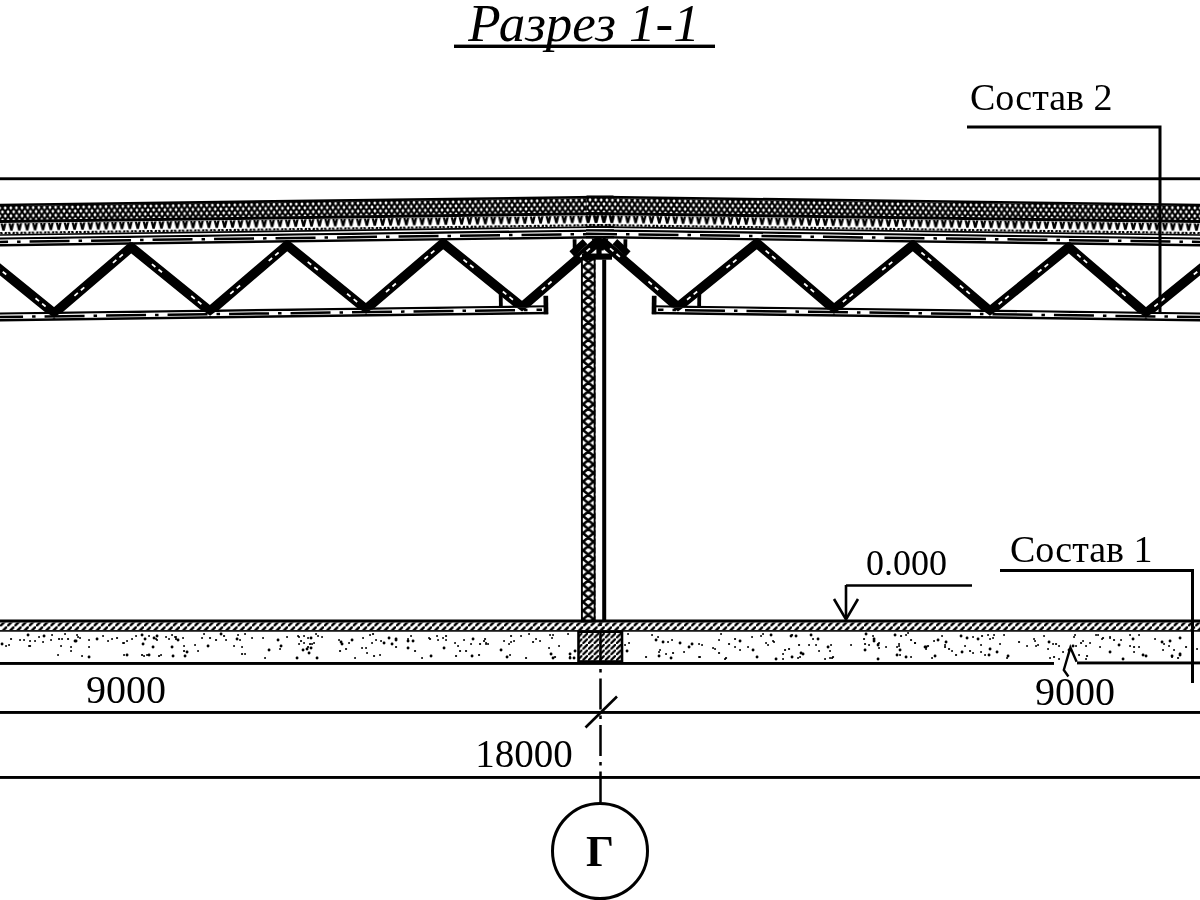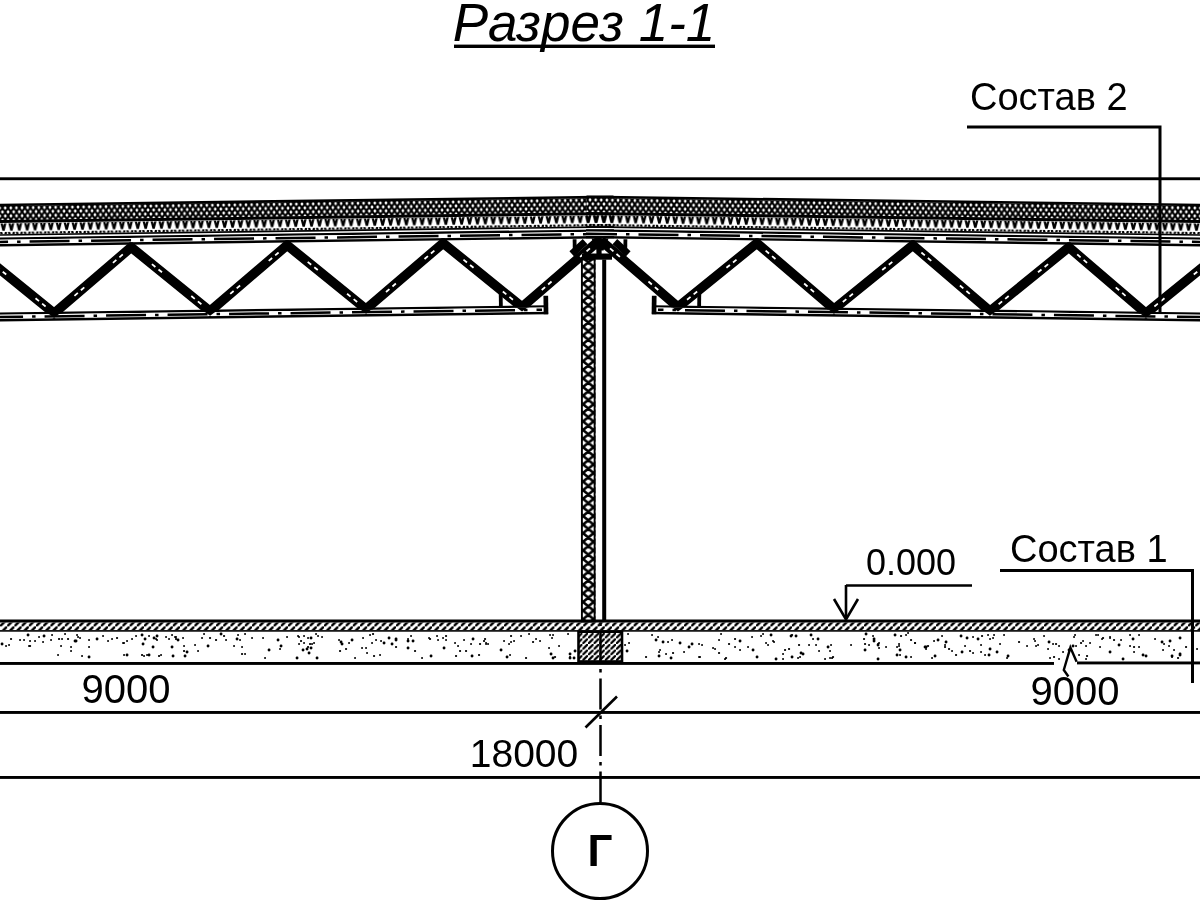--- a/index.html
+++ b/index.html
@@ -1,17 +1,17 @@
 <!DOCTYPE html>
 <html><head>
 <meta charset="utf-8">
 <style>
   html,body{margin:0;padding:0;background:#fff;}
   .page{position:relative;width:1200px;height:900px;overflow:hidden;background:#fff;
-        font-family:Liberation Sans, sans-serif;}
+        font-family:Liberation Serif, serif;}
   svg{display:block;}
 </style>
 </head>
 <body>
 <div class="page">
 <svg width="1200" height="900" viewBox="0 0 1200 900">
 <defs>
 
   <pattern id="xh" width="5.6" height="8" patternUnits="userSpaceOnUse">
     <rect width="5.6" height="8" fill="#000"></rect>

